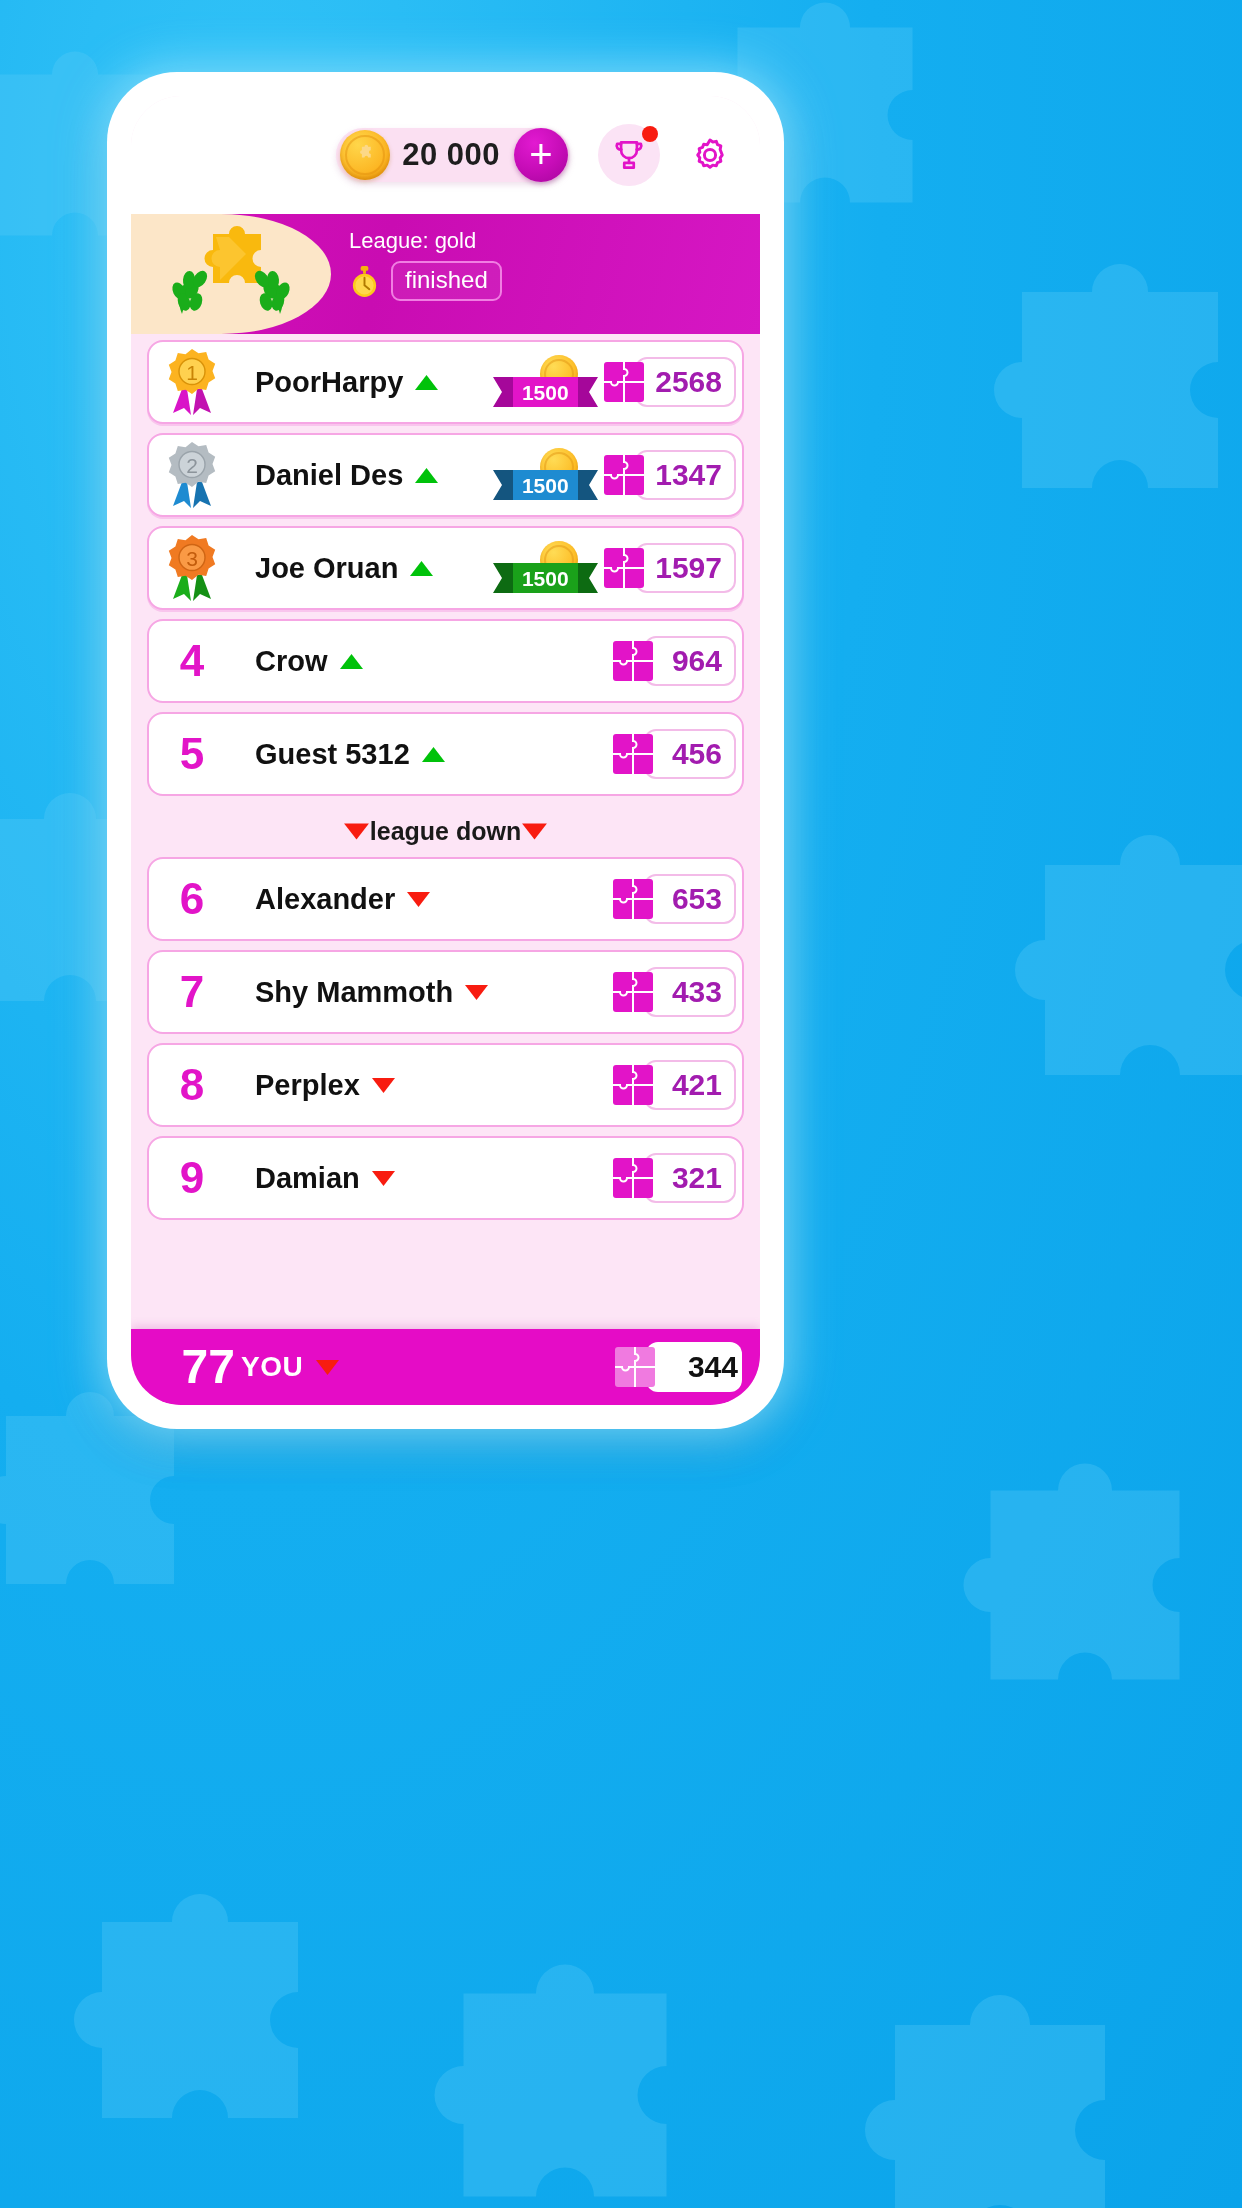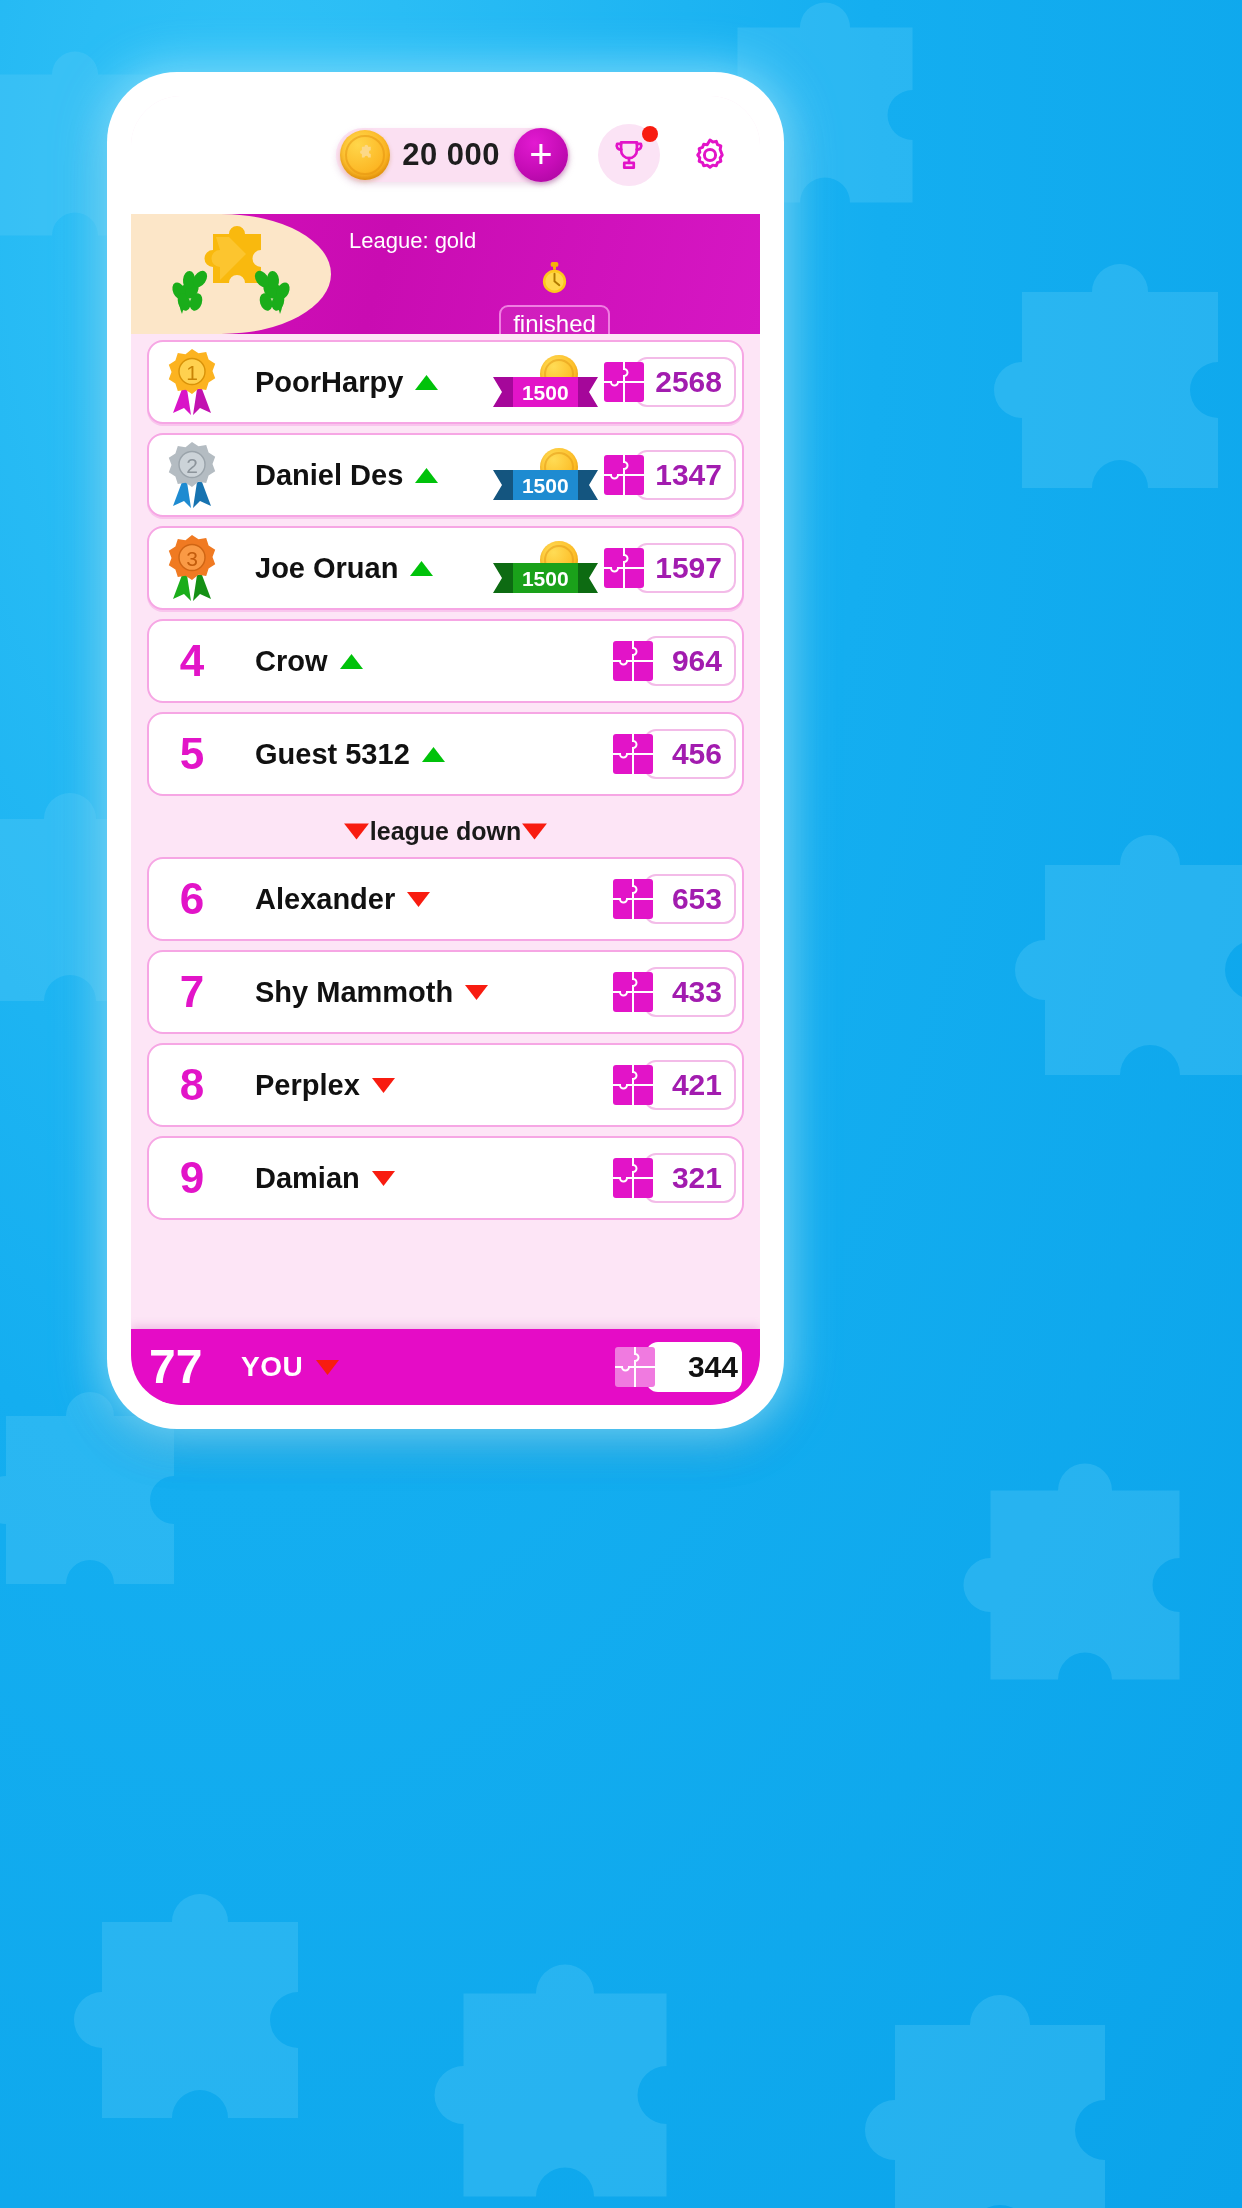--- a/index.html
+++ b/index.html
@@ -146,21 +146,21 @@
   }
   #info-btn {
     width: 30px; height: 30px; border-radius: 50%;
     background: #e05ad3;
     color: #fff; font-size: 19px; font-weight: 700;
     display: flex; align-items: center; justify-content: center;
     font-style: italic; font-family: "Liberation Serif", serif;
     cursor: pointer; flex: 0 0 auto;
   }
   #banner-league { font-size: 22px; margin-top: 3px; font-weight: 400; }
-  #banner-status-row { display: flex; align-items: center; gap: 11px; margin-top: 7px; flex-direction: column; }
+  #banner-status-row { display: flex; align-items: center; gap: 11px; margin-top: 7px; }
   #timer-icon svg { width: 31px; height: 33px; display:block; }
   #status-chip {
     border: 2px solid #f07ee2;
     border-radius: 9px;
     padding: 3px 12px 5px;
     font-size: 24px; font-weight: 500; color: #fff;
     background: rgba(255,255,255,.06);
   }
 
   
@@ -258,21 +258,21 @@
   #you-bar {
     position: absolute; left: 0; right: 0; bottom: 0;
     height: 76px;
     background: #e50cc6;
     display: flex; align-items: center;
     padding: 0 18px 0 18px;
     border-bottom-left-radius: 48px;
     border-bottom-right-radius: 48px;
     box-shadow: 0 -3px 10px rgba(170,0,150,.18);
   }
-  #you-rank { font-size: 48px; font-weight: 800; color: #fff; line-height:1; width: 86px; text-align:left;}
+  #you-rank { font-size: 48px; font-weight: 800; color: #fff; line-height:1; width: 86px; text-align:right;}
   #you-label { font-size: 28px; font-weight: 700; color: #fff; letter-spacing: .5px; margin-left: 6px;}
   #you-trend { margin-left: 12px; display:inline-flex; }
   #you-trend svg { width: 25px; height: 19px; }
   #you-score { display: flex; align-items: center; }
   #you-score .puz { width: 42px; height: 42px; z-index: 2;}
   #you-score .pill {
     height: 50px; min-width: 96px;
     background:#fff; border-radius: 12px; margin-left:-10px;
     padding: 0 4px 0 18px;
     display:flex; align-items:center; justify-content:flex-end;

